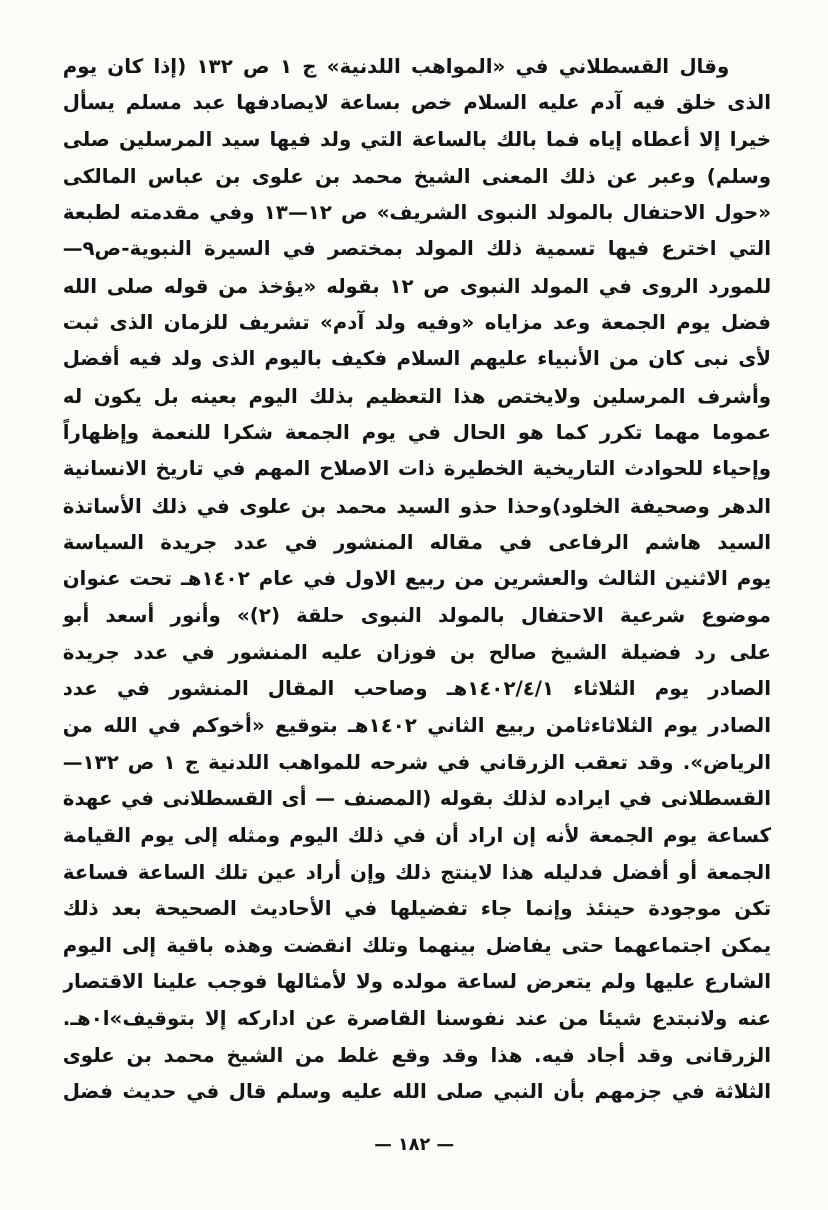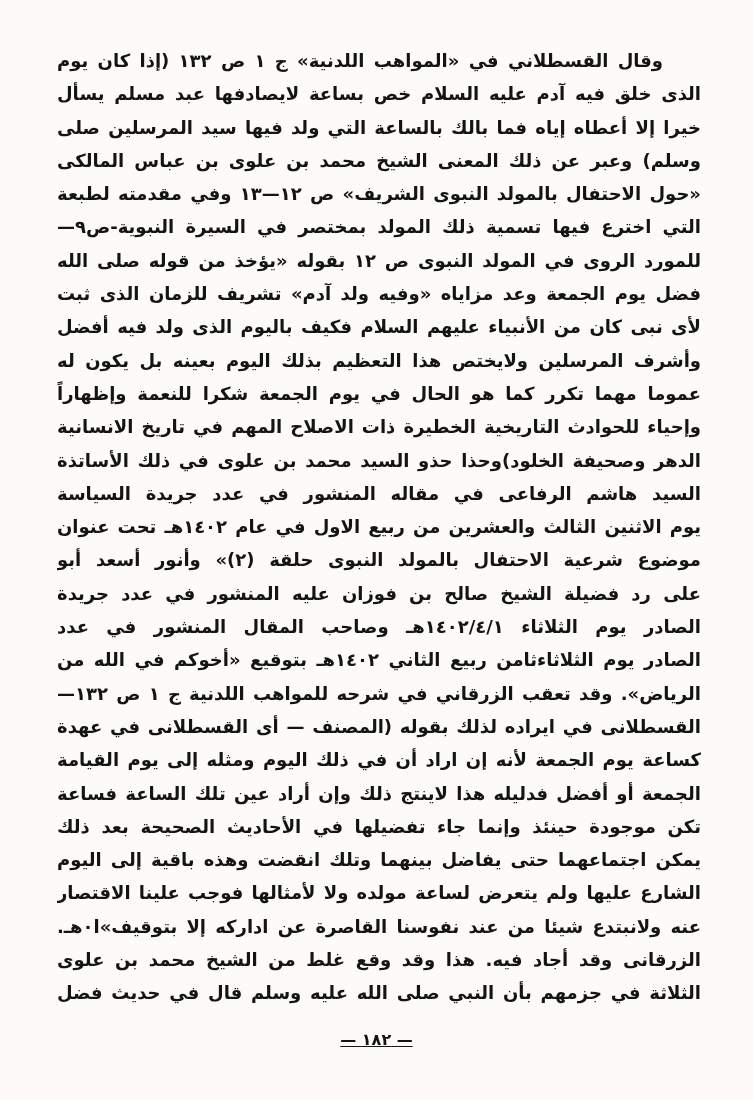--- a/index.html
+++ b/index.html
@@ -43,21 +43,20 @@
     top: 1030px;
     left: 0;
     width: 100%;
     text-align: center;
   }
   .page-number {
     font-size: 16px;
     font-weight: 700;
     letter-spacing: 2px;
     color: #141414;
-    text-decoration: underline;
   }
 </style>
 </head>
 <body>
 
 <div class="page">
   <main class="text-block">
       <div class="line indent">وقال القسطلاني في «المواهب اللدنية» ج ١ ص ١٣٢ (إذا كان يوم الجمعة</div>
       <div class="line">الذى خلق فيه آدم عليه السلام خص بساعة لايصادفها عبد مسلم يسأل الله فيها</div>
       <div class="line">خيرا إلا أعطاه إياه فما بالك بالساعة التي ولد فيها سيد المرسلين صلى الله عليه</div>

